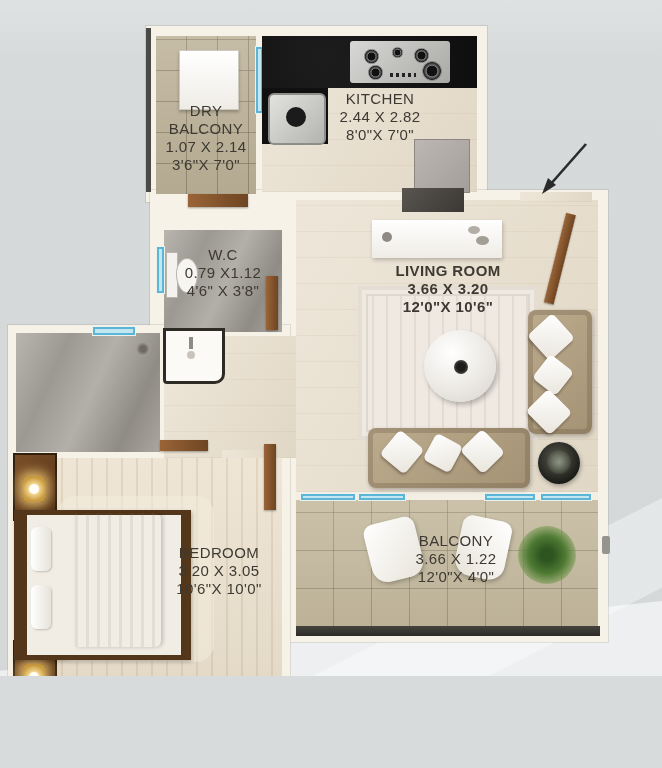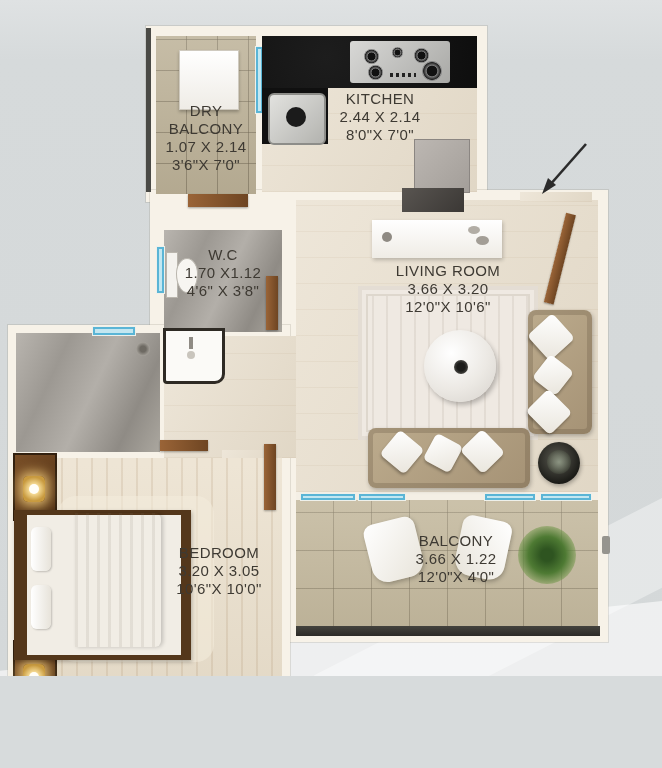--- a/index.html
+++ b/index.html
@@ -157,29 +157,29 @@
   <div class="abs" style="left:602px;top:536px;width:8px;height:18px;background:#96948e;border-radius:2px;"></div>
 
   <div class="lbl" style="left:150px;top:102px;width:112px;">
     <span>DRY</span>
     <span>BALCONY</span>
     <span>1.07 X 2.14</span>
     <span>3'6"X 7'0"</span>
   </div>
   <div class="lbl" style="left:302px;top:90px;width:156px;">
     <span>KITCHEN</span>
-    <span>2.44 X 2.14</span>
+    <span>2.44 X 2.82</span>
     <span>8'0"X 7'0"</span>
   </div>
   <div class="lbl" style="left:164px;top:246px;width:118px;">
     <span>W.C</span>
-    <span>1.70 X1.12</span>
+    <span>0.79 X1.12</span>
     <span>4'6" X 3'8"</span>
   </div>
-  <div class="lbl" style="left:356px;top:262px;width:184px;">
+  <div class="lbl" style="left:356px;top:262px;width:184px;font-weight:bold;">
     <span>LIVING ROOM</span>
     <span>3.66 X 3.20</span>
     <span>12'0"X 10'6"</span>
   </div>
   <div class="lbl" style="left:140px;top:544px;width:158px;">
     <span>BEDROOM</span>
     <span>3.20 X 3.05</span>
     <span>10'6"X 10'0"</span>
   </div>
   <div class="lbl" style="left:372px;top:532px;width:168px;">

